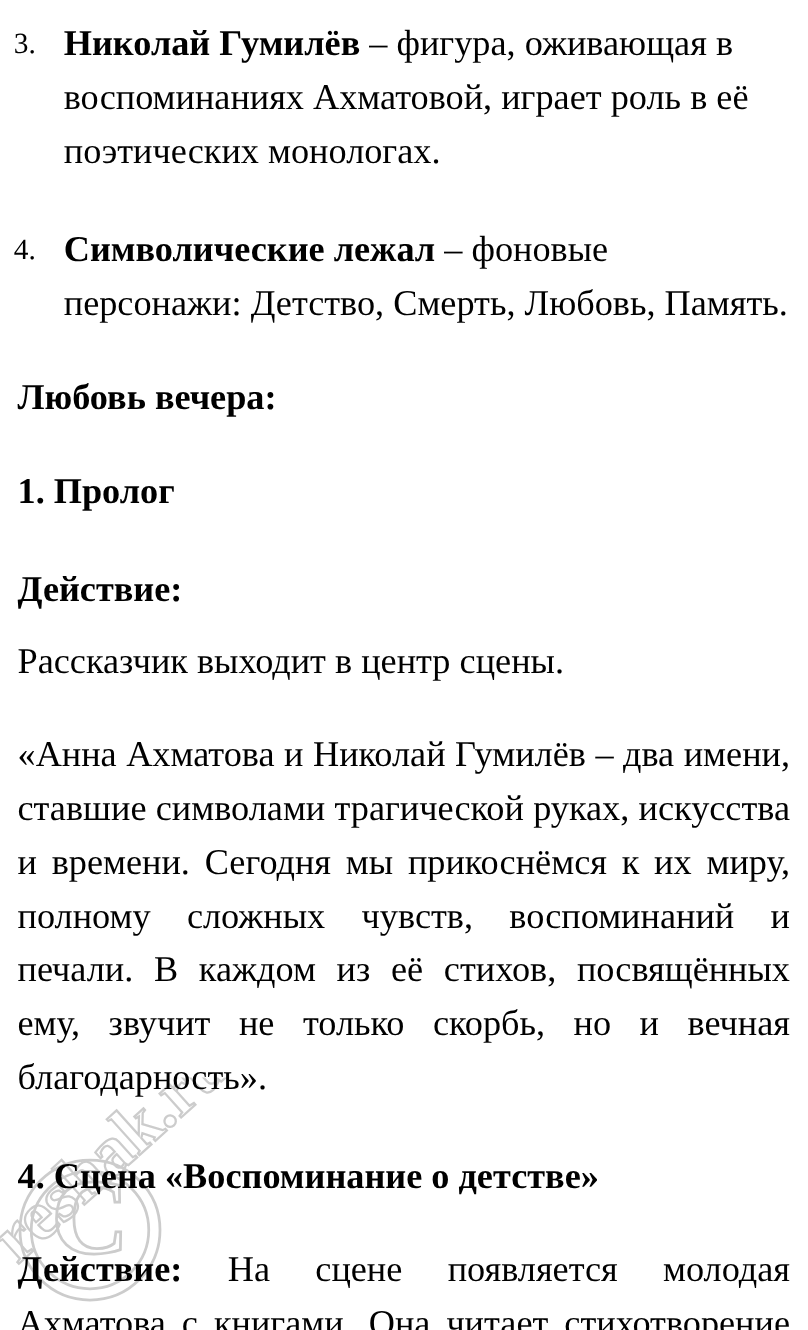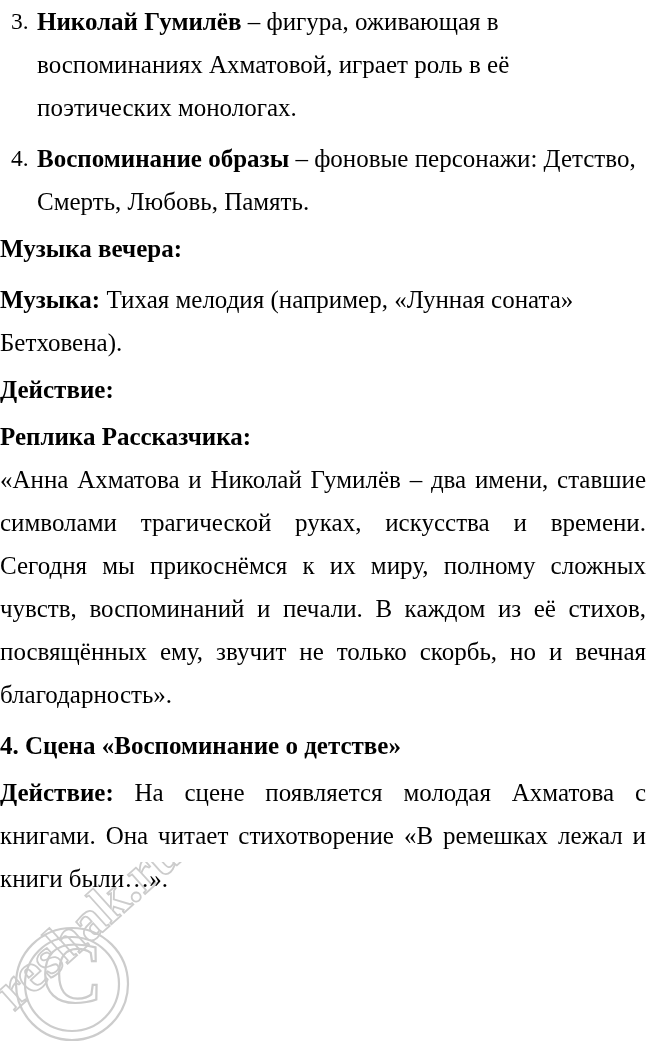--- a/index.html
+++ b/index.html
@@ -41,23 +41,23 @@
   #content {
     position: absolute;
     left: 0;
     top: 0;
     width: 646px;
     z-index: 2;
     padding-top: 0px;
   }
 
   p.ln {
-    margin: 0;
+    margin: 14px;
     padding: 0;
-    font-size: 25px;
+    font-size: 29px;
     line-height: 43px;
     text-align: justify;
     text-justify: inter-word;
     white-space: pre-wrap;
     -webkit-font-smoothing: none;
   }
   
   p.ln.flush {
     text-align: left;
   }
@@ -103,43 +103,43 @@
 
     <div class="listitem">
       <span class="marker">3.</span>
       <p class="ln flush"><b>Николай Гумилёв</b><span> – фигура, оживающая в воспоминаниях Ахматовой, играет роль в её поэтических монологах.</span></p>
     </div>
 
     <div class="gap-sm"></div>
 
     <div class="listitem">
       <span class="marker">4.</span>
-      <p class="ln flush"><b>Воспоминание образы</b><span> – фоновые персонажи: Детство, Смерть, Любовь, Память.</span></p>
+      <p class="ln flush"><b>Символические лежал</b><span> – фоновые персонажи: Детство, Смерть, Любовь, Память.</span></p>
     </div>
 
     <div class="gap-xs"></div>
 
-    <p class="ln flush"><b>Музыка вечера:</b></p>
+    <p class="ln flush"><b>Любовь вечера:</b></p>
+
+    <div class="gap-xs"></div>
+
+    <p class="ln flush"><b>1. Пролог</b></p>
 
     <div class="gap-xs"></div>
 
 
-    <div class="gap-xs"></div>
-
-
-    <p class="ln flush"><b>Музыка:</b><span> Тихая мелодия (например, «Лунная соната» Бетховена).</span></p>
 
     <div class="gap-xs"></div>
 
     <p class="ln flush"><b>Действие:</b></p>
 
+    <p class="ln flush">Рассказчик выходит в центр сцены.</p>
 
     <div class="gap-xs"></div>
 
-    <p class="ln flush"><b>Реплика Рассказчика:</b></p>
 
     <p class="ln">«Анна Ахматова и Николай Гумилёв – два имени, ставшие символами трагической руках, искусства и времени. Сегодня мы прикоснёмся к их миру, полному сложных чувств, воспоминаний и печали. В каждом из её стихов, посвящённых ему, звучит не только скорбь, но и вечная благодарность».</p>
 
     <div class="gap-sm"></div>
 
     <p class="ln flush"><b>4. Сцена «Воспоминание о детстве»</b></p>
 
     <div class="gap-xs"></div>
 
 

